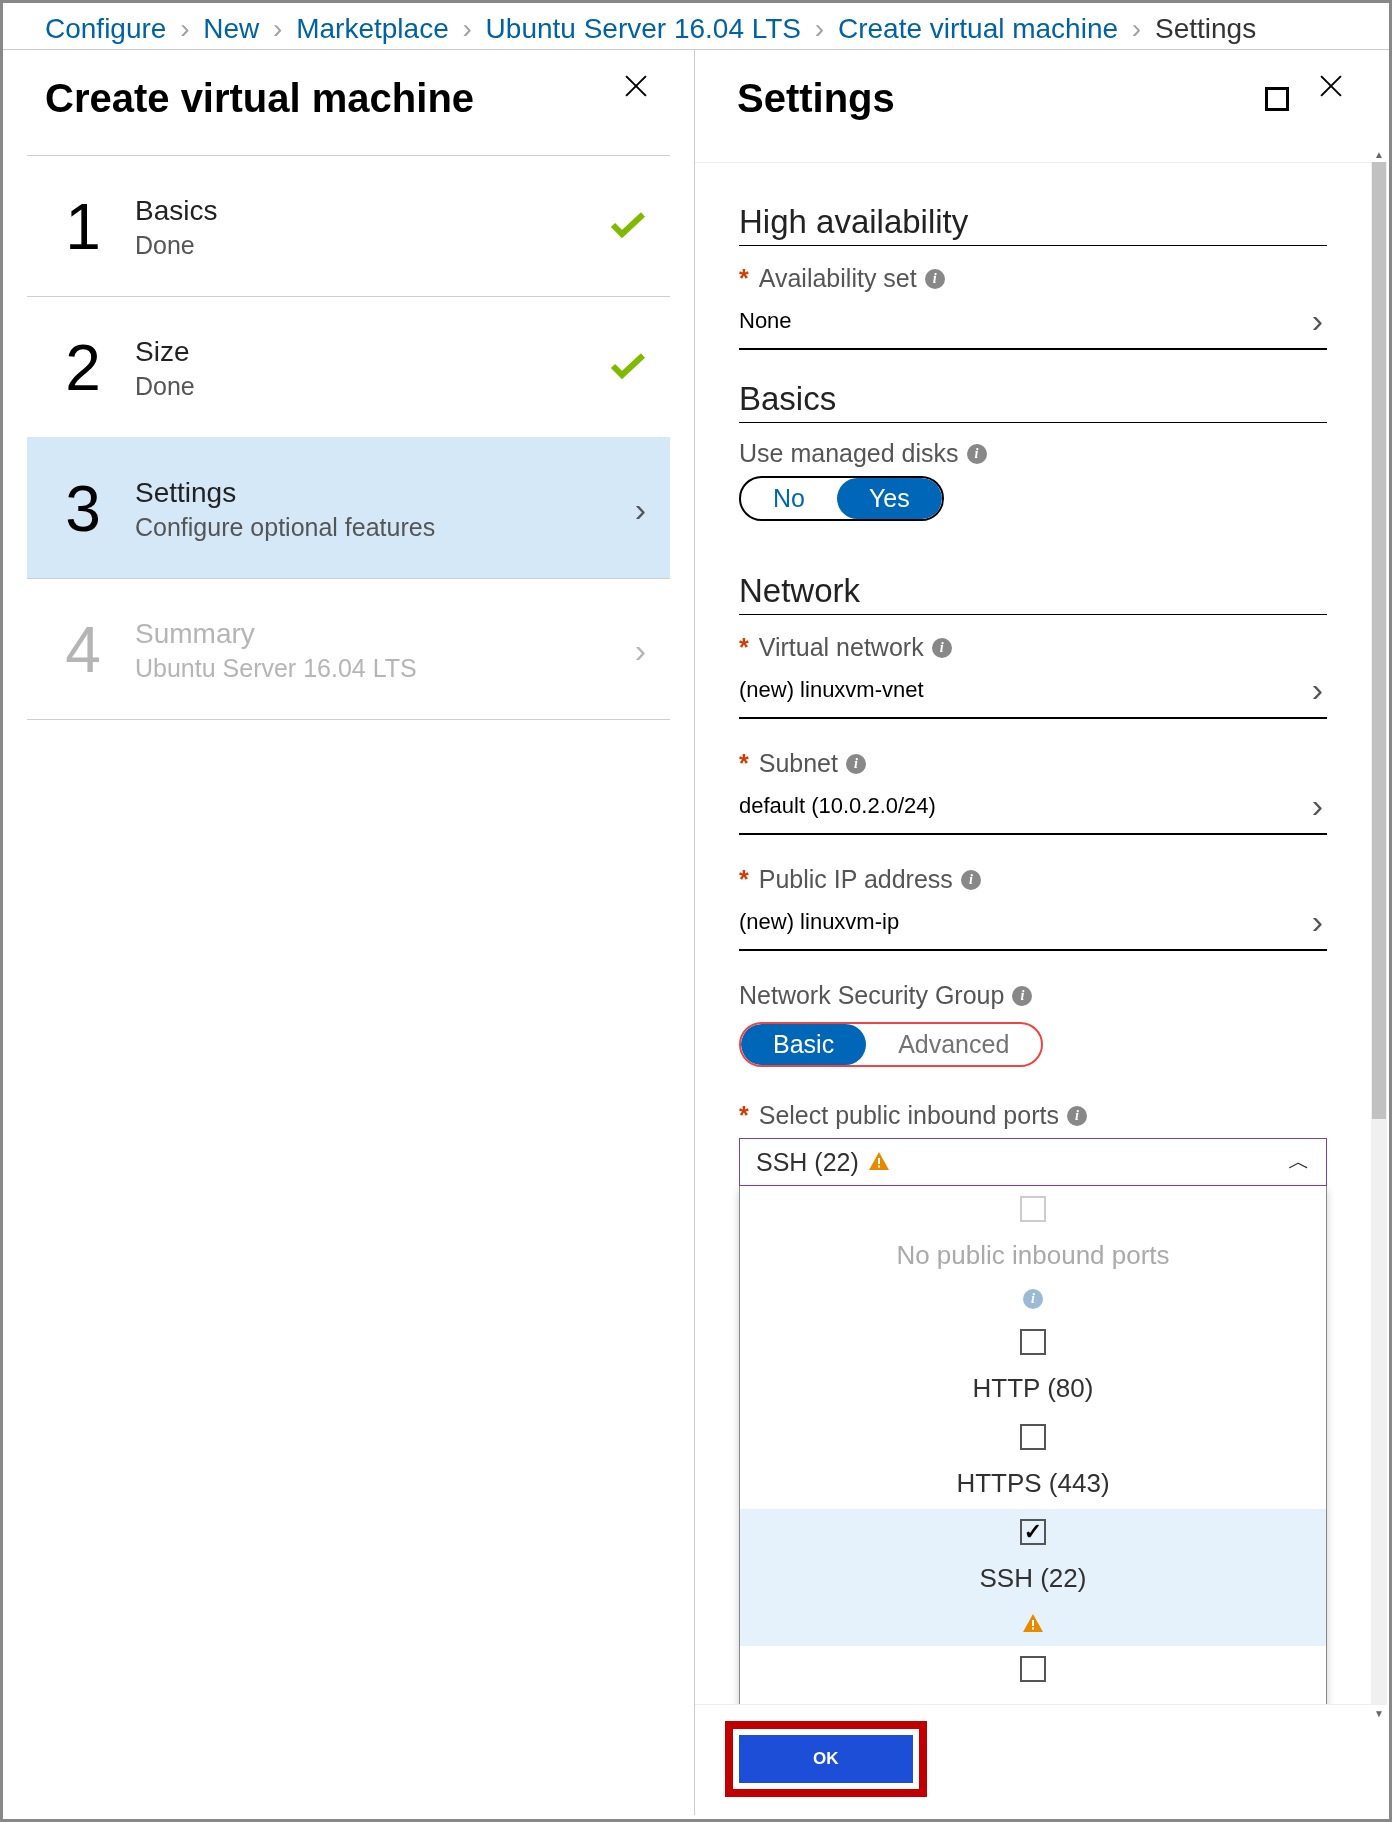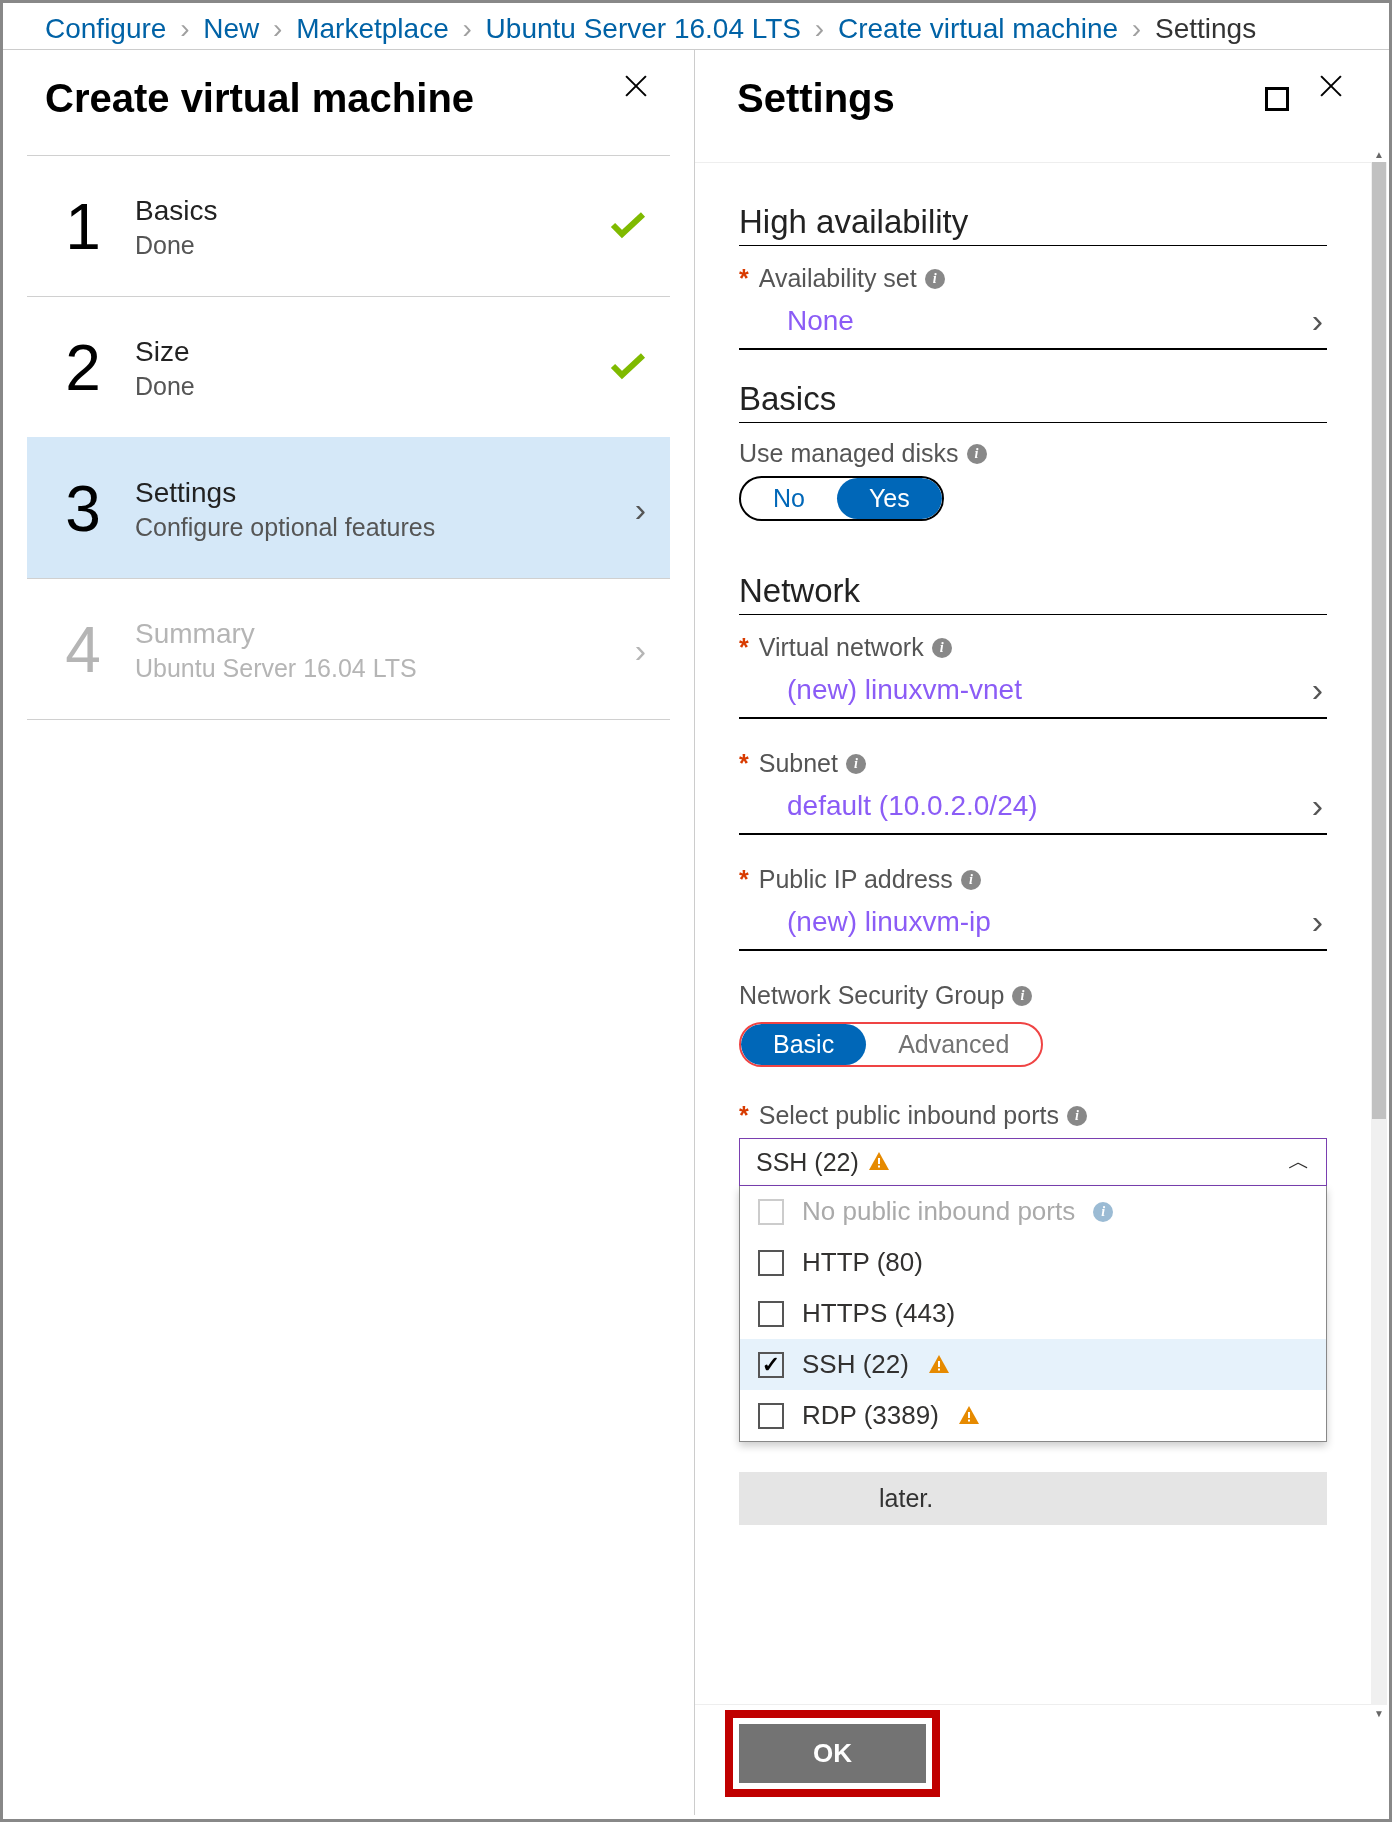--- a/index.html
+++ b/index.html
@@ -50,53 +50,53 @@
   .content { padding: 30px 44px 0 44px; }
   .sec-title { font-size: 33px; color:#222; margin-top:10px; margin-bottom:4px; }
   .hr { border-bottom:1.5px solid #000; margin-bottom:16px; }
 
   .field { margin: 18px 0 30px; }
   .field-label { font-size:25px; color:#555; display:flex; align-items:center; gap:8px; }
   .req { color:#d83b01; font-weight:bold; margin-right:2px; }
   .info-icon { display:inline-flex; width:20px; height:20px; border-radius:50%; background:#888; color:#fff; font-size:14px; align-items:center; justify-content:center; font-weight:bold; font-style: italic; font-family: Georgia, serif; }
 
   .field-row { display:flex; align-items:center; border-bottom:2px solid #000; padding:8px 0; }
-  .field-value { font-size:28px; flex:1; color:#8b5cf6;margin-left:48px; }
+  .field-value { font-size:22px; flex:1; color:#000000; }
   .chev { font-size:34px; color:#555; padding-right:4px; }
 
   .pill-toggle { display:inline-flex; border:2px solid #000; border-radius:28px; overflow:hidden; margin-top:8px; }
   .pill-toggle span { padding:6px 32px; font-size:25px; display:inline-block; }
   .pill-toggle .on { background:#0067b8; color:#fff; border-radius:24px; }
   .pill-toggle .off { color:#0067b8; }
 
   .pill-toggle2 { display:inline-flex; border:2px solid #ef4444; border-radius:28px; overflow:hidden; margin-top:12px; }
   .pill-toggle2 span { padding:6px 32px; font-size:25px; }
   .pill-toggle2 .on { background:#0067b8; color:#fff; border-radius:24px; }
   .pill-toggle2 .off { color:#737373; }
 
   
   .dropdown { margin-top:8px; }
   .dd-head { border:1.5px solid #7a3fb0; padding:8px 16px; display:flex; align-items:center; font-size:25px; cursor:pointer; }
   .dd-head .lbl { flex:1; display:flex; align-items:center; gap:8px; }
   .dd-head .caret { font-size:22px; }
   .dd-list { border:1px solid #888; border-top:none; box-shadow:0 4px 8px rgba(0,0,0,0.2); background:#fff; }
-  .dd-item { display:flex; align-items:center; padding:10px 18px; font-size:26px; gap:18px; cursor:pointer; }
+  .dd-item { display:flex; align-items:center; padding:10px 18px; font-size:26px; gap:18px; cursor:pointer;flex-direction:column; }
   .dd-item.selected { background:#e6f2fb; }
   .dd-item.disabled { color:#aaa; }
   .chk { width:26px; height:26px; border:2px solid #555; display:flex; align-items:center; justify-content:center; }
   .dd-item.disabled .chk { border-color:#ccc; }
   .chk.checked::after { content:"✓"; font-size:22px; font-weight:bold; color:#000; }
   .warn-icon { display:inline-flex; align-items:center; }
   .warn-icon svg { width:24px; height:24px; }
 
   .later-box { background:#e5e5e5; margin-top:0; padding:12px 16px 12px 140px; font-size:25px; color:#333; }
 
   
   .ok-wrap { position:absolute; bottom:18px; left:30px; border:8px solid #c00000; padding:6px; }
-  .ok-btn { background:#737373; color:#fff; font-size:26px; font-weight:600; border:none; padding:14px 74px; cursor:pointer; }
+  .ok-btn { background:#1d4ed8; color:#fff; font-size:17px; font-weight:600; border:none; padding:14px 74px; cursor:pointer; }
 </style>
 </head>
 <body>
 
 <div class="breadcrumb">
   <a href="#">Configure</a>
   <span class="sep">›</span>
   <a href="#">New</a>
   <span class="sep">›</span>
   <a href="#">Marketplace</a>

